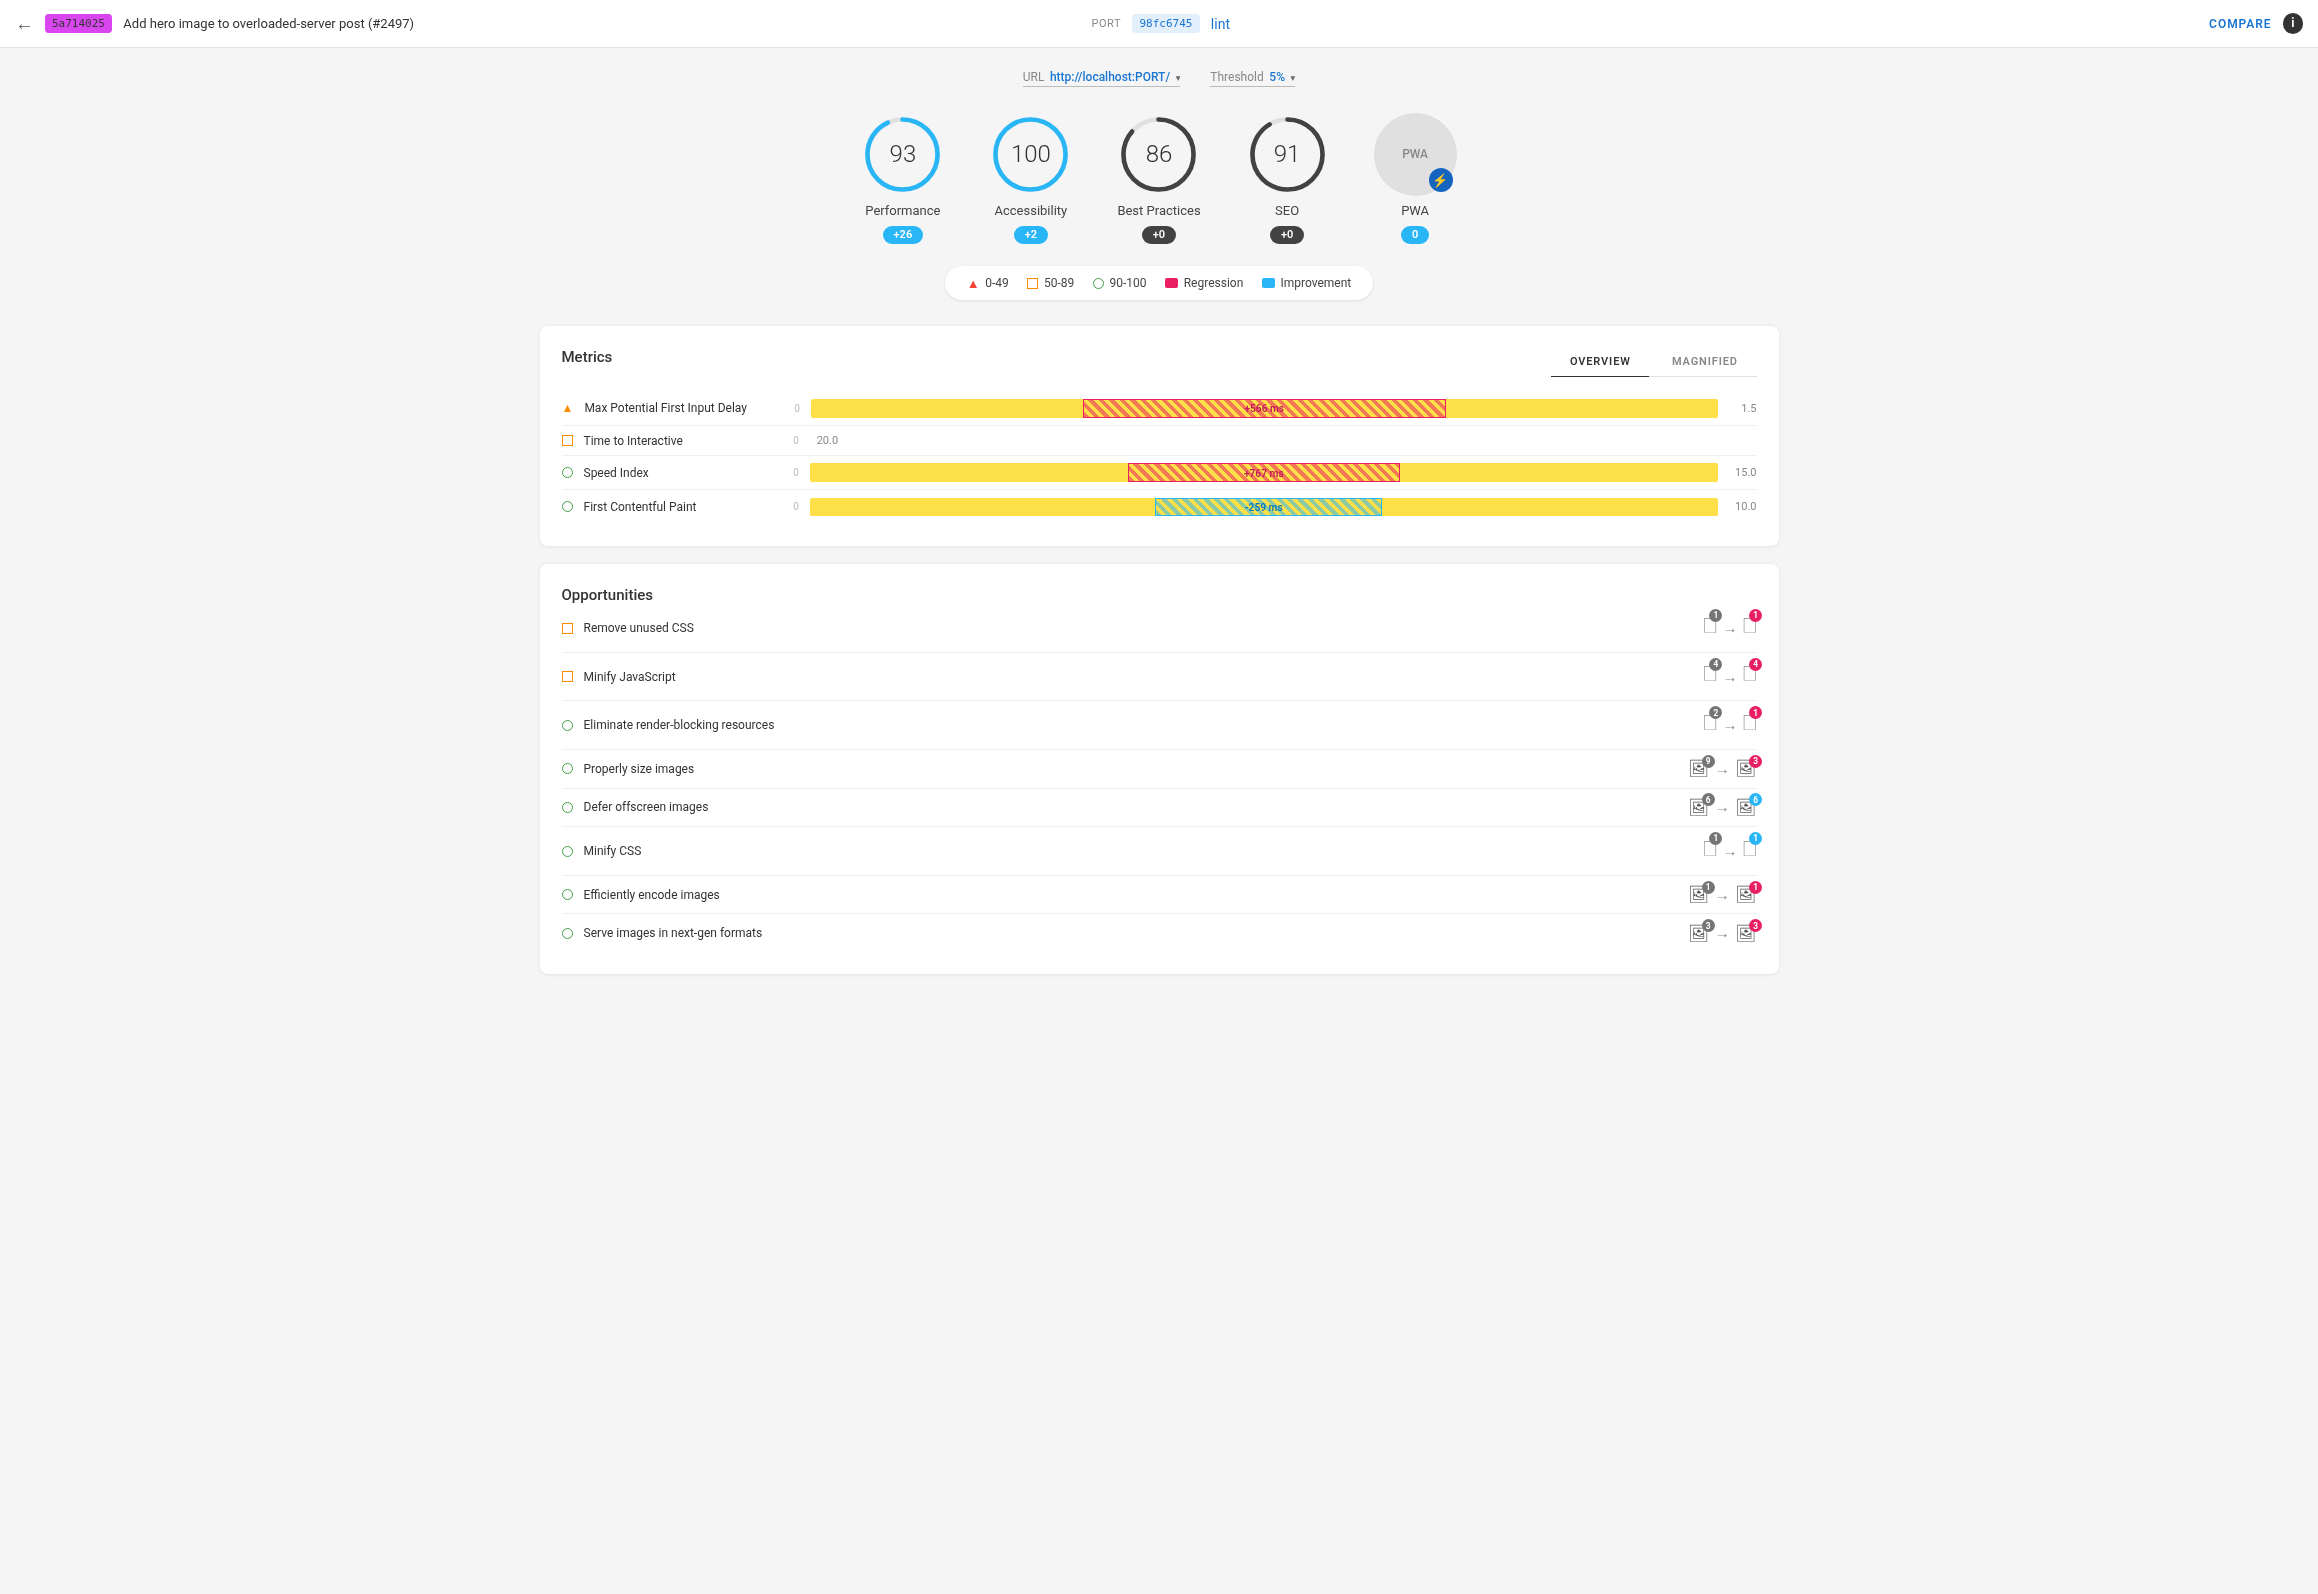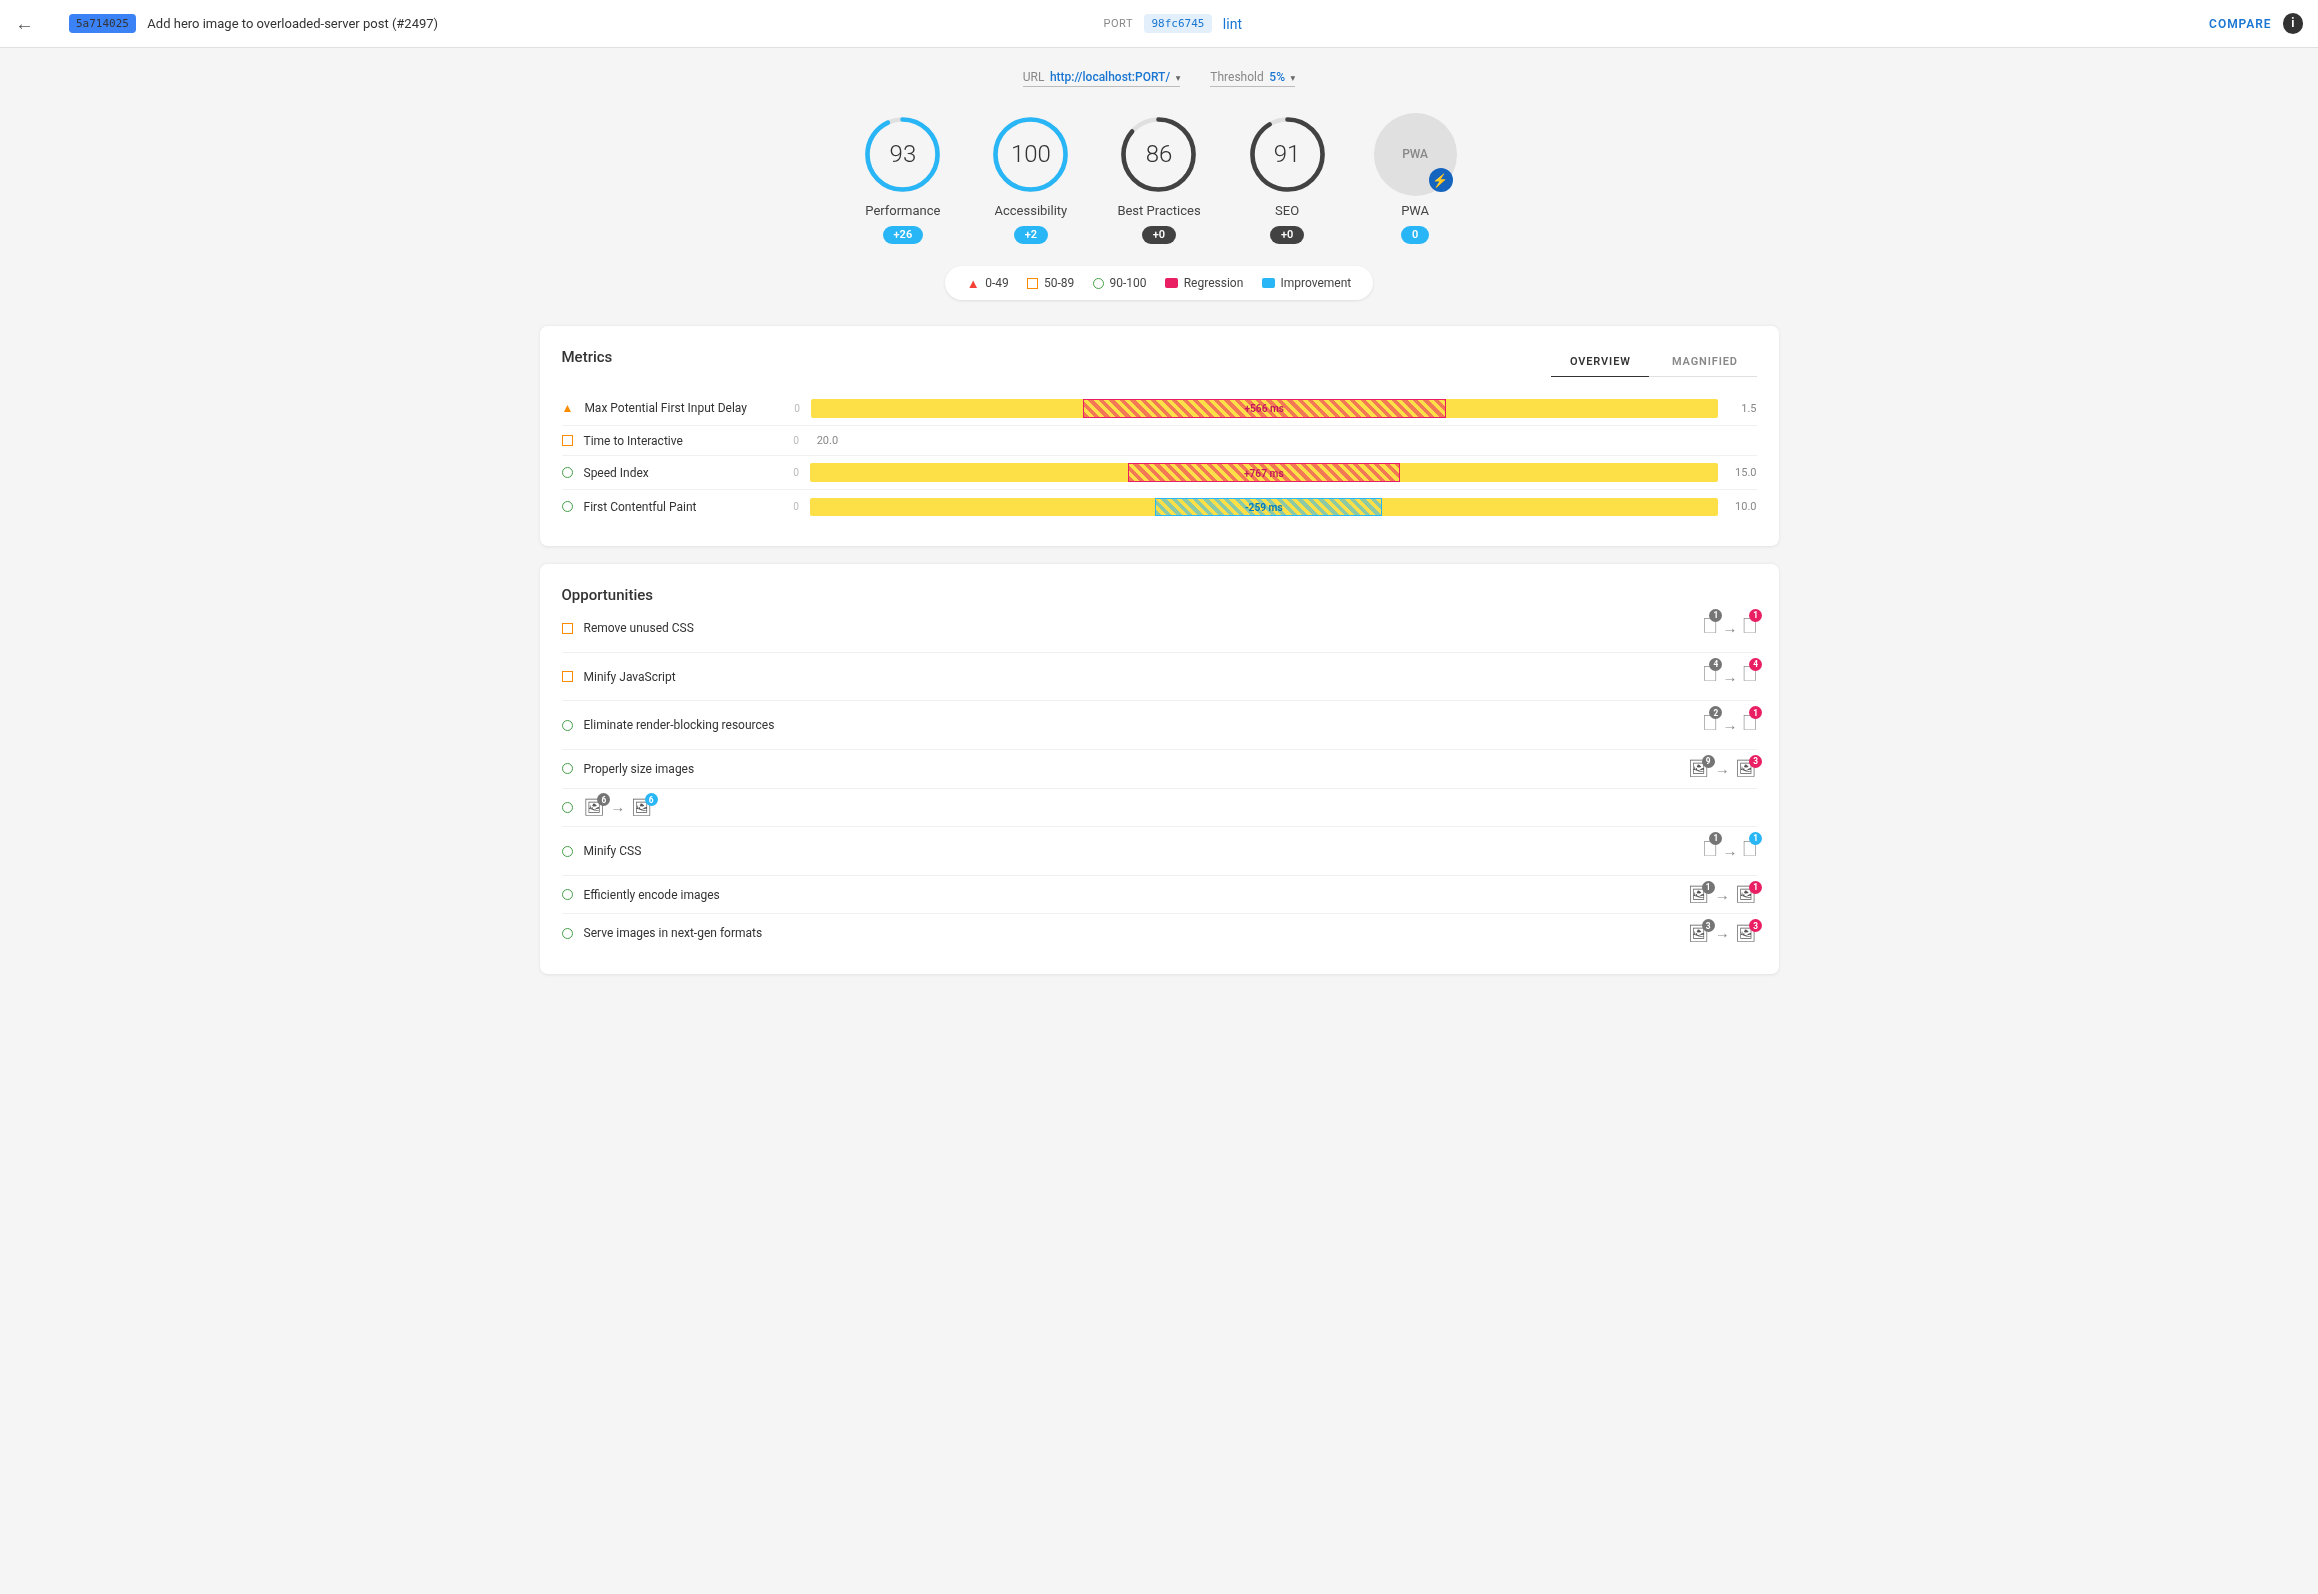--- a/index.html
+++ b/index.html
@@ -5,22 +5,22 @@
     * { box-sizing: border-box; margin: 0; padding: 0; }
     body { font-family: -apple-system, BlinkMacSystemFont, 'Segoe UI', Roboto, sans-serif; background: #f5f5f5; color: #333; font-size: 13px; }
 
     
     .header {
       display: flex; align-items: center; background: #fff; border-bottom: 0.9px solid #e0e0e0;
       padding: 0 15px; height: 48px; gap: 11px;
     }
     .back-btn { color: #555; cursor: pointer; font-size: 18.6px; }
     .commit-badge {
-      background: #3b82f6; border-radius: 3.7px; padding: 2.8px 7.4px;
-      font-size: 11px; font-family: monospace; color: #333; margin-left: 24px;
+      background: #d946ef; border-radius: 3.7px; padding: 2.8px 7.4px;
+      font-size: 11px; font-family: monospace; color: #333;
     }
     .commit-title { font-size: 13px; color: #333; flex: 1; }
     .base-label { font-size: 11px; color: #888; letter-spacing: 0.05em; }
     .commit-badge-blue {
       background: #e3f0fb; border-radius: 3.7px; padding: 2.8px 7.4px;
       font-size: 11px; font-family: monospace; color: #1976d2;
     }
     .lint-label { font-size: 14px; color: #1976d2; }
     .compare-btn { color: #1976d2; font-size: 12px; font-weight: 600; letter-spacing: 0.08em; cursor: pointer; margin-left: auto; }
     .info-icon {
@@ -392,20 +392,21 @@
         <div class="file-icon-wrap">
           <span class="file-icon">🖼</span>
           <span class="count-badge badge-count-red">3</span>
         </div>
       </div>
     </div>
 
     
     <div class="opp-row">
       <span class="circ-green"></span>
+      <span class="opp-name">Defer offscreen images</span>
       <div class="opp-icons">
         <div class="file-icon-wrap">
           <span class="file-icon">🖼</span>
           <span class="count-badge badge-count-gray">6</span>
         </div>
         <span class="arrow-icon">→</span>
         <div class="file-icon-wrap">
           <span class="file-icon">🖼</span>
           <span class="count-badge badge-count-blue">6</span>
         </div>

